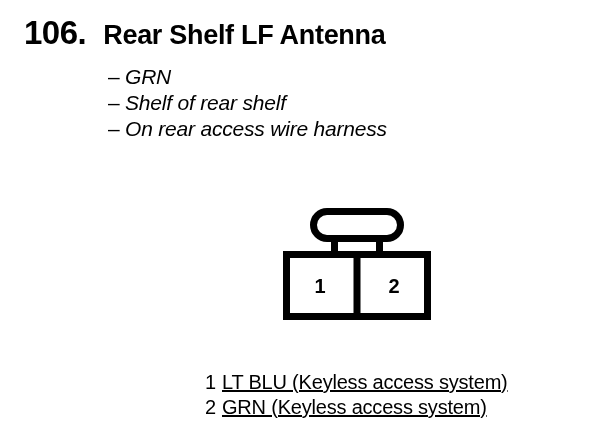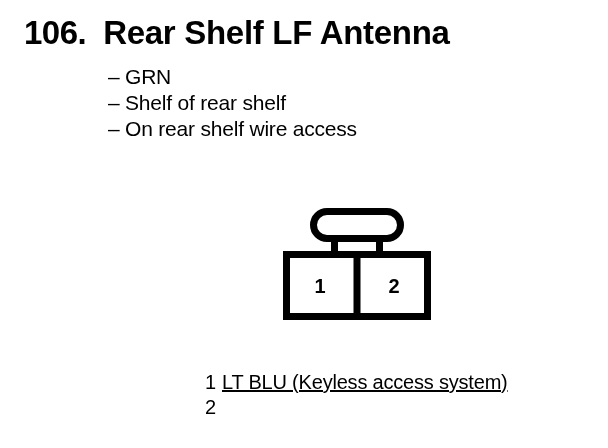--- a/index.html
+++ b/index.html
@@ -34,21 +34,21 @@
     align-items: baseline;
     white-space: nowrap;
   }
   .heading-number {
     font-size: 33px;
     font-weight: bold;
     letter-spacing: -0.5px;
     line-height: 1;
   }
   .heading-title {
-    font-size: 33px;
+    font-size: 27px;
     font-weight: bold;
     letter-spacing: -0.3px;
     line-height: 1;
     margin-left: 17px;
   }
 
   
   .bullets {
     position: absolute;
     left: 108px;
@@ -61,20 +61,21 @@
     font-size: 21px;
     line-height: 26px;
     letter-spacing: -0.2px;
   }
   .bullet-dash {
     width: 17px;
     flex: 0 0 17px;
   }
   .bullet-text {
     white-space: nowrap;
+    font-style: italic;
   }
 
   
   .connector {
     position: absolute;
     left: 283px;
     top: 208px;
   }
   .conn-svg {
     display: block;
@@ -117,21 +118,21 @@
     <div class="bullet-row">
       <span class="bullet-dash">–</span>
       <span class="bullet-text">GRN</span>
     </div>
     <div class="bullet-row">
       <span class="bullet-dash">–</span>
       <span class="bullet-text">Shelf of rear shelf</span>
     </div>
     <div class="bullet-row">
       <span class="bullet-dash">–</span>
-      <span class="bullet-text">On rear shelf wire access</span>
+      <span class="bullet-text">On rear access wire harness</span>
     </div>
   </div>
 
   <div class="connector">
     <svg class="conn-svg" width="150" height="116" viewBox="0 0 150 116">
 
       <rect x="30.5" y="3.5" width="87" height="27" rx="13.5" ry="13.5" fill="none" stroke="#000000" stroke-width="7"></rect>
 
       <rect x="48" y="27" width="7" height="19" fill="#000000"></rect>
 
@@ -146,16 +147,17 @@
     </svg>
   </div>
 
   <div class="legend">
     <div class="legend-row">
       <span class="legend-pin">1</span>
       <span class="legend-desc">LT BLU (Keyless access system)</span>
     </div>
     <div class="legend-row">
       <span class="legend-pin">2</span>
+      <span class="legend-desc">GRN (Keyless access system)</span>
     </div>
   </div>
 
 </div>
 
 </body></html>

